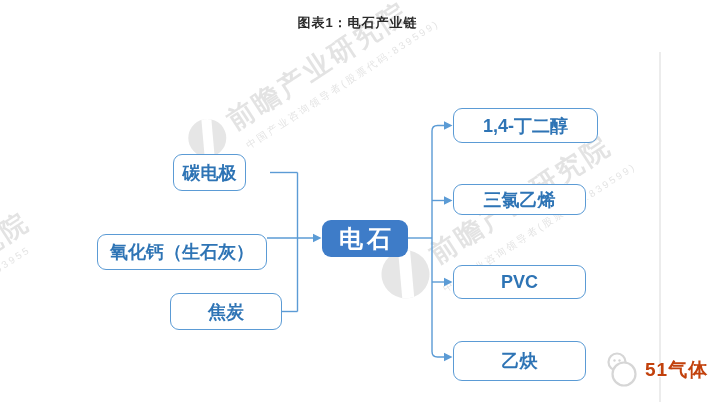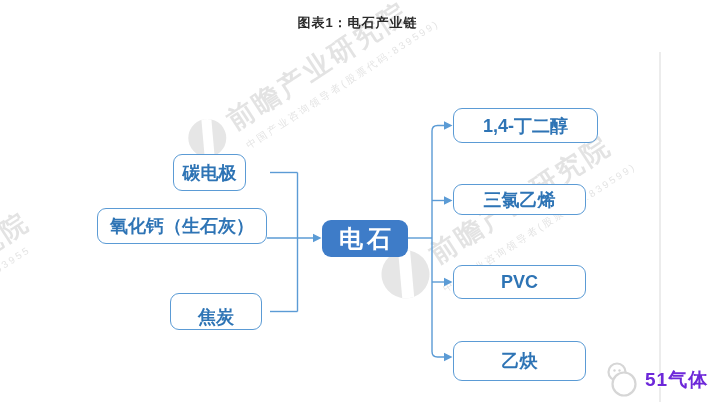--- a/index.html
+++ b/index.html
@@ -47,31 +47,31 @@
     background:#ffffff;border:1.5px solid #5b9bd5;border-radius:9px;
     color:#2e74b5;font-weight:bold;font-size:18px;z-index:5;
     box-sizing:border-box;white-space:nowrap;
   }
   .node-center{
     background:#3e7cc8;border:none;color:#ffffff;font-size:24px;
     letter-spacing:4px;text-indent:4px;
   }
   
   .n-carbon   {left:173px;top:154px;width:73px; height:37px;}
-  .n-caox     {left:97px; top:208px;width:170px;height:36px;}
-  .n-coke     {left:170px;top:293px;width:92px;height:37px;align-items:flex-end;}
+  .n-caox     {left:97px; top:234px;width:170px;height:36px;}
+  .n-coke     {left:170px;top:293px;width:112px;height:37px;}
   .n-carbide  {left:322px;top:220px;width:86px; height:37px;}
   .n-bdo      {left:453px;top:108px;width:145px;height:35px;}
   .n-tce      {left:453px;top:184px;width:133px;height:31px;}
   .n-pvc      {left:453px;top:265px;width:133px;height:34px;text-align:center;}
   .n-acetylene{left:453px;top:341px;width:133px;height:40px;}
   
   .brand51{
-    position:absolute;left:598px;top:360px;display:flex;align-items:center;
-    z-index:6;color:#6d28d9;
+    position:absolute;left:598px;top:350px;display:flex;align-items:center;
+    z-index:6;color:#c2410c;
   }
   .brand51-text{
     font-size:19px;font-weight:bold;letter-spacing:1px;margin-left:3px;
     text-shadow:1px 1px 0 #ffffff;
   }
 </style>
 </head>
 <body>
 
 <div class="wm" style="left:196px;top:128px;">

